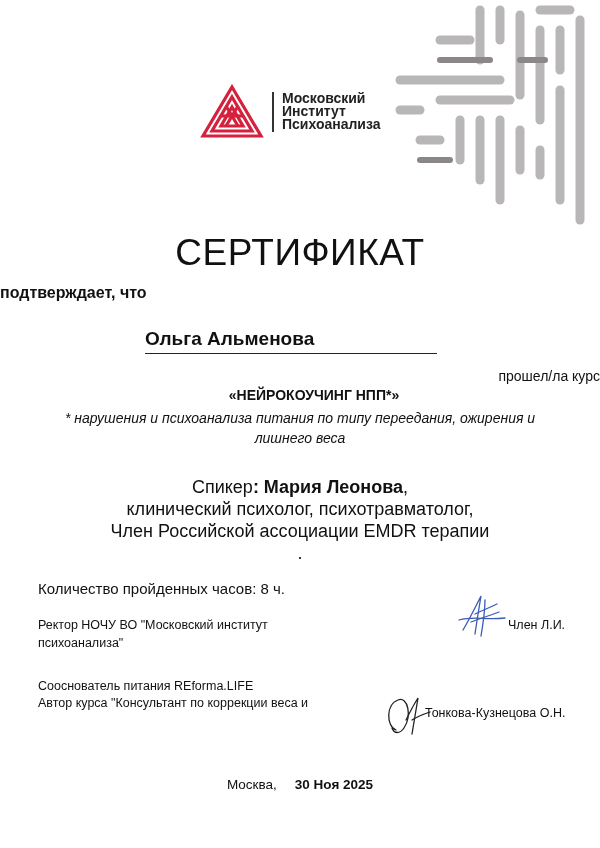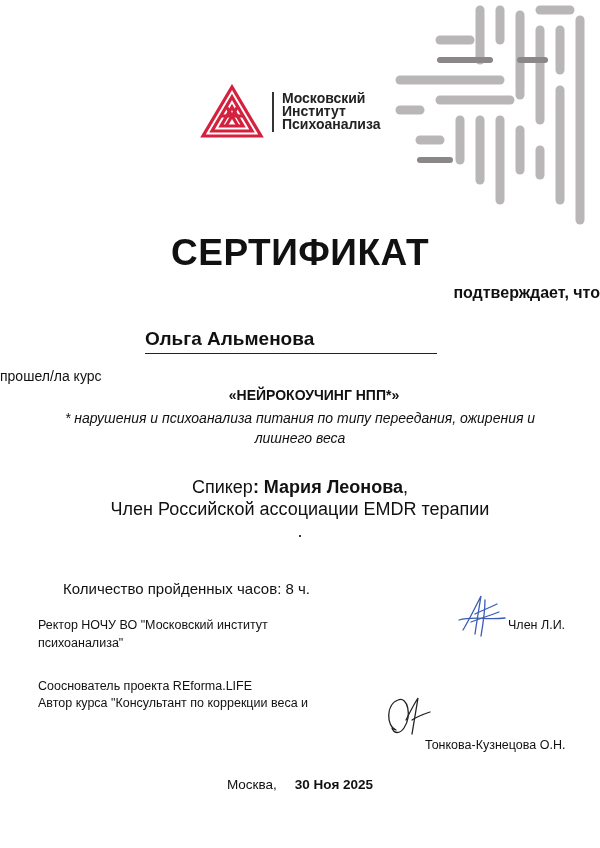--- a/index.html
+++ b/index.html
@@ -16,40 +16,40 @@
   .logo-reforma { position: absolute; left: 30px; top: 82px; width: 160px; height: 60px; }
   .re-mark { position: absolute; left: 0; top: 0; font-weight: bold; font-size: 34px; line-height: 30px; color: #e5472e; letter-spacing: -1px; }
   .forma { position: absolute; left: 1px; top: 31px; font-weight: bold; font-size: 19px; color: #4f9a2f; }
   .slogan { position: absolute; left: 52px; top: 5px; font-size: 7.5px; line-height: 11px; color: #333; text-transform: uppercase; }
 
   .logo-mip { position: absolute; left: 200px; top: 84px; width: 180px; height: 60px; }
   .mip-tri { position: absolute; left: 0; top: 0; width: 64px; height: 56px; }
   .mip-divider { position: absolute; left: 72px; top: 8px; width: 2px; height: 40px; background: #333; }
   .mip-name { position: absolute; left: 82px; top: 8px; font-size: 14px; font-weight: bold; line-height: 13px; color: #222; }
 
-  .title { position: absolute; left: 0; right: 0; top: 232px; text-align: center; font-size: 37px; font-weight: bold; letter-spacing: 0.5px; }
-  .subtitle { position: absolute; left: 0; right: 0; top: 284px; text-align: right; font-size: 16px; font-weight: bold; }
+  .title { position: absolute; left: 0; right: 0; top: 232px; text-align: center; font-size: 37px; font-weight: normal; letter-spacing: 0.5px; }
+  .subtitle { position: absolute; left: 0; right: 0; top: 284px; text-align: left; font-size: 16px; font-weight: bold; }
   .name { position: absolute; left: 145px; width: 292px; top: 328px; font-size: 19px; font-weight: bold; padding-bottom: 3px; border-bottom: 1.5px solid #222; }
 
-  .course-intro { position: absolute; left: 0; right: 0; top: 368px; text-align: left; font-size: 14px; }
+  .course-intro { position: absolute; left: 0; right: 0; top: 368px; text-align: right; font-size: 14px; }
   .course-name { position: absolute; left: 0; right: 0; top: 387px; text-align: center; font-size: 14px; font-weight: bold; padding-left: 28px; }
   .course-note { position: absolute; left: 60px; right: 60px; top: 408px; text-align: center; font-size: 14px; font-style: italic; line-height: 20px; }
 
   .speaker { position: absolute; left: 0; right: 0; top: 476px; text-align: center; font-size: 18px; line-height: 22px; }
   .speaker b { font-weight: bold; }
 
-  .hours { position: absolute; left: 38px; top: 580px; font-size: 15px; margin-left: 25px; }
+  .hours { position: absolute; left: 38px; top: 580px; font-size: 15px; }
 
   .rector-label { position: absolute; left: 38px; top: 616px; font-size: 12.5px; line-height: 18px; width: 290px; }
   .rector-sig-name { position: absolute; left: 508px; top: 618px; font-size: 12.5px; }
   .sig1 { position: absolute; left: 455px; top: 590px; width: 60px; height: 50px; }
 
   .cofounder { position: absolute; left: 38px; top: 678px; font-size: 12.5px; line-height: 17px; width: 360px; }
   .sig2 { position: absolute; left: 382px; top: 690px; width: 60px; height: 50px; }
-  .cofounder-sig-name { position: absolute; left: 425px; top: 706px; font-size: 12.5px; margin-top: 32px; }
+  .cofounder-sig-name { position: absolute; left: 425px; top: 706px; font-size: 12.5px; }
 
   .footer { position: absolute; left: 0; right: 0; top: 777px; text-align: center; font-size: 13.5px; }
   .footer b { font-weight: bold; margin-left: 18px; }
 </style>
 </head>
 <body>
 
 <div class="page">
 
   <svg class="deco" viewBox="0 0 220 230">
@@ -103,40 +103,41 @@
   <div class="title">СЕРТИФИКАТ</div>
   <div class="subtitle">подтверждает, что</div>
   <div class="name">Ольга Альменова</div>
 
   <div class="course-intro">прошел/ла курс</div>
   <div class="course-name">«НЕЙРОКОУЧИНГ НПП*»</div>
   <div class="course-note">* нарушения и психоанализа питания по типу переедания, ожирения и лишнего веса</div>
 
   <div class="speaker">
     <div><span>Спикер</span><b>: Мария Леонова</b><span>,</span></div>
+    <div>клинический психолог, психотравматолог,</div>
     <div>Член Российской ассоциации EMDR терапии</div>
     <div>.</div>
   </div>
 
   <div class="hours">Количество пройденных часов: 8 ч.</div>
 
   <div class="rector-label">Ректор НОЧУ ВО "Московский институт психоанализа"</div>
   <svg class="sig1" viewBox="0 0 60 50">
     <g fill="none" stroke="#3b5bb5" stroke-width="1.3" stroke-linecap="round">
       <path d="M8,40 C14,30 20,18 26,6 C24,18 22,30 20,44"></path>
       <path d="M20,24 C28,20 34,18 42,14"></path>
       <path d="M16,32 C26,28 34,26 44,22"></path>
       <path d="M30,10 C30,22 28,34 26,46"></path>
       <path d="M4,30 C18,26 30,30 50,28"></path>
     </g>
   </svg>
   <div class="rector-sig-name">Член Л.И.</div>
 
   <div class="cofounder">
-    <div>Сооснователь проекта REforma.LIFE</div>
+    <div>Сооснователь питания REforma.LIFE</div>
     <div>Автор курса "Консультант по коррекции веса и</div>
   </div>
   <svg class="sig2" viewBox="0 0 60 50">
     <g fill="none" stroke="#222" stroke-width="1.3" stroke-linecap="round">
       <path d="M14,40 C4,36 4,14 16,10 C26,6 30,26 22,38 C18,44 12,44 10,38"></path>
       <path d="M24,30 C28,22 32,14 36,8 C34,20 32,32 30,44"></path>
       <path d="M30,30 C36,26 42,24 48,22"></path>
     </g>
   </svg>
   <div class="cofounder-sig-name">Тонкова-Кузнецова О.Н.</div>

